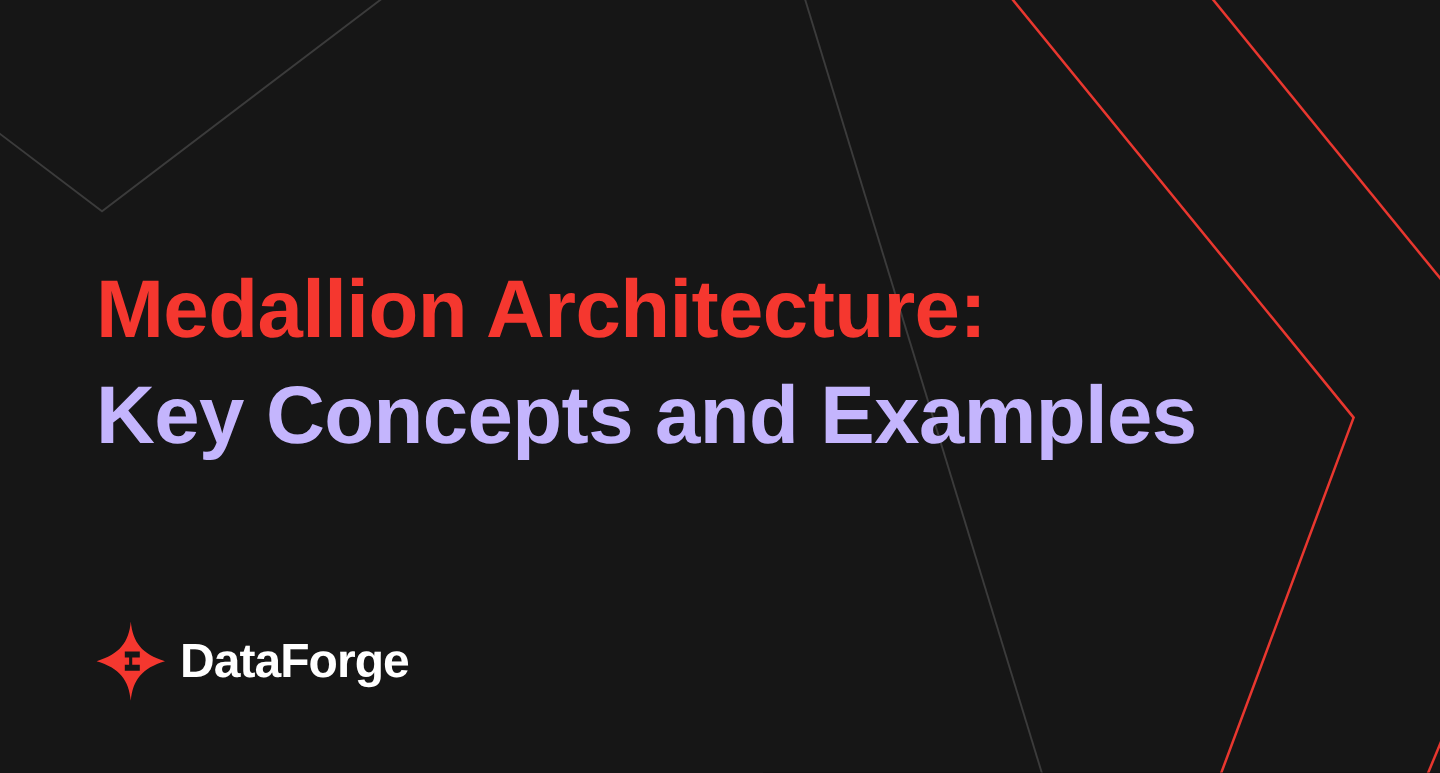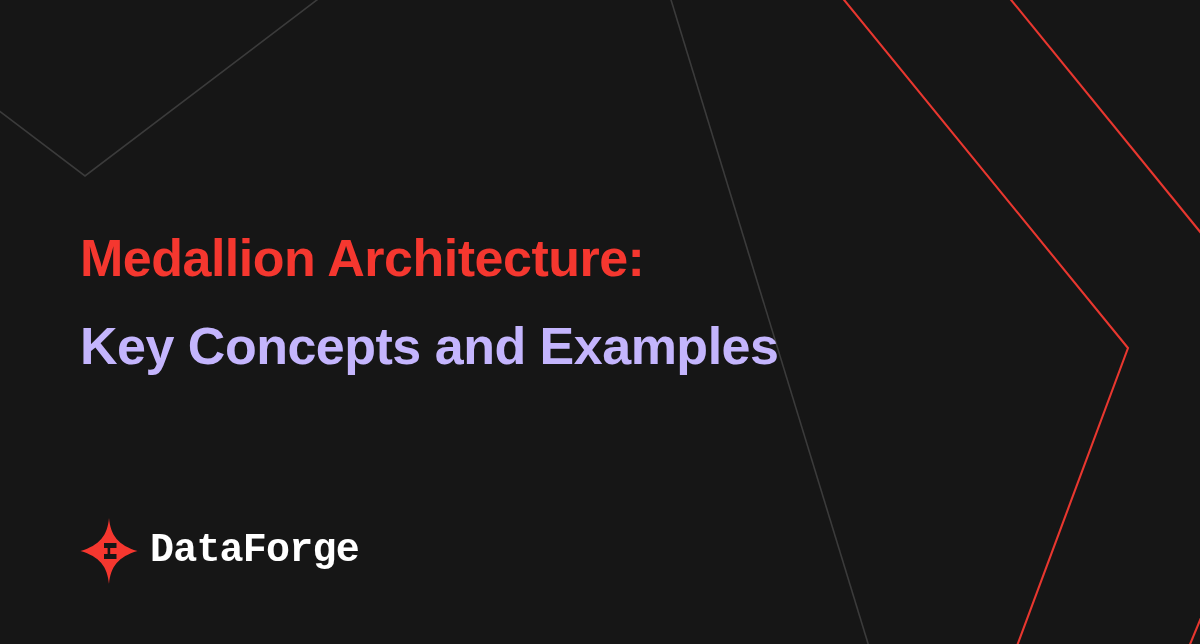--- a/index.html
+++ b/index.html
@@ -32,21 +32,21 @@
 
   
   #headline {
     position: absolute;
     left: 80px;
     top: 214px;
     width: 940px;
   }
   .headline-line {
     display: block;
-    font-size: 52px;
+    font-size: 68px;
     line-height: 88px;
     font-weight: 700;
     letter-spacing: -0.5px;
     white-space: nowrap;
     font-family: "Liberation Sans", sans-serif;
   }
   #headline-line-1 { color: #f5372f; }
   #headline-line-2 { color: #c4b5fd; }
 
   
@@ -64,21 +64,21 @@
     display: block;
     flex: none;
   }
   #logo-wordmark {
     color: #ffffff;
     font-size: 40px;
     line-height: 44px;
     font-weight: 700;
     letter-spacing: -0.8px;
     white-space: nowrap;
-    font-family: Liberation Mono, monospace;
+    font-family: Liberation Sans, sans-serif;
   }
 </style>
 </head>
 <body>
 
 <div id="banner">
 
   <svg id="bg-lines" viewBox="0 0 1200 644">
 
     <polyline points="-10,104 85,176 330,-10" fill="none" stroke="#3b3b3b" stroke-width="1.6"></polyline>

